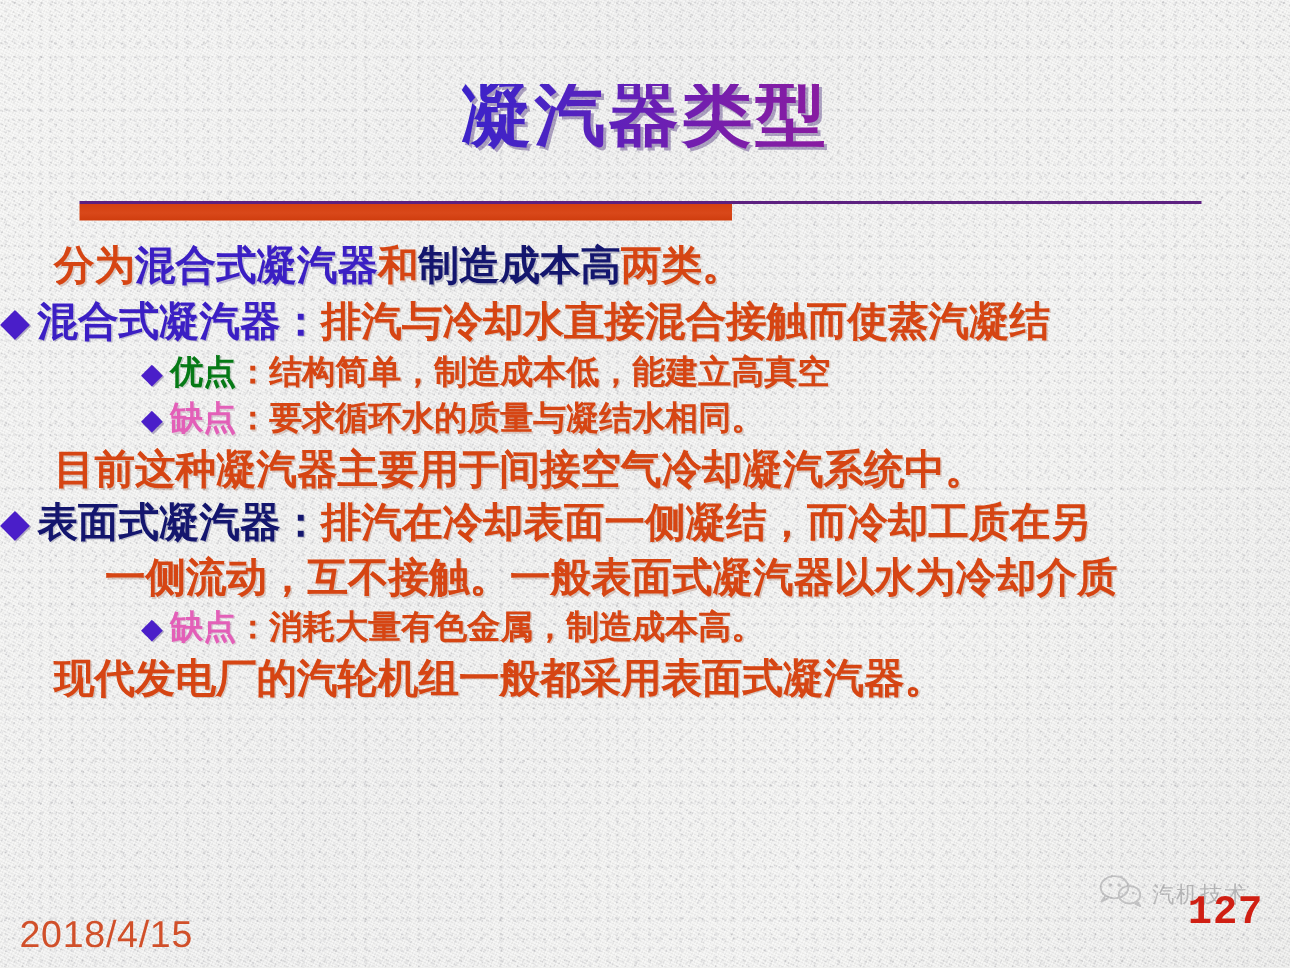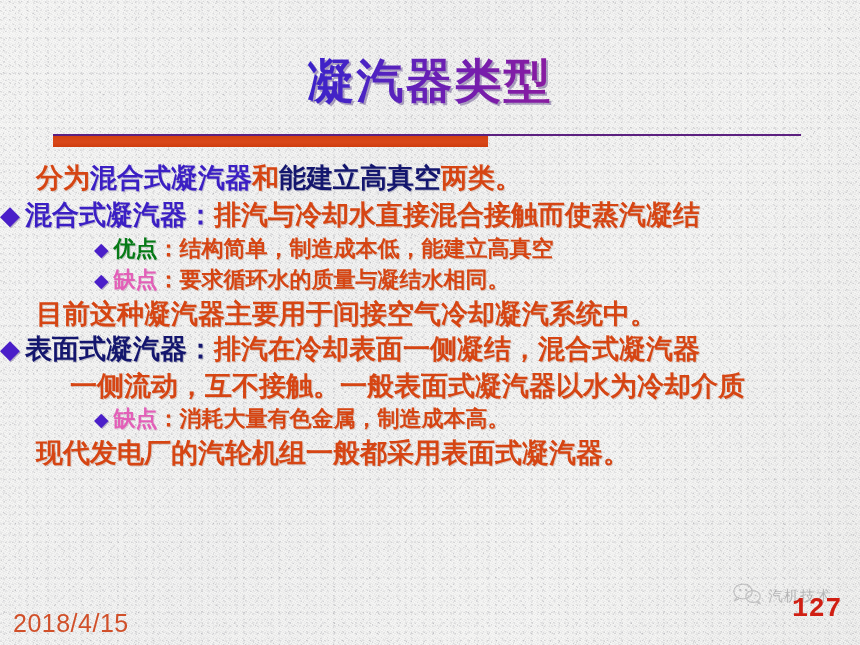--- a/index.html
+++ b/index.html
@@ -46,21 +46,21 @@
   
   #title-block {
     position: absolute;
     top: 56px;
     left: 0;
     width: 860px;
     text-align: center;
   }
   #slide-title {
     display: inline-block;
-    font-family: Liberation Sans, sans-serif;
+    font-family: Liberation Mono, monospace;
     font-size: 47px;
     font-weight: bold;
     letter-spacing: 2px;
     line-height: 1.06;
     background: linear-gradient(95deg, #3b22c9 0%, #4a24c4 22%, #6a1fb4 52%, #7d1da8 78%, #8a1ba0 100%);
     -webkit-background-clip: text;
     background-clip: text;
     color: transparent;
     -webkit-text-fill-color: transparent;
     text-shadow: none;
@@ -194,41 +194,41 @@
   </div>
 
   <div id="divider">
     <div id="divider-line"></div>
     <div id="divider-bar"></div>
   </div>
 
   <div id="body">
 
     <div class="line lvl1">
-      <span class="c-orange">分为</span><span class="c-blue">混合式凝汽器</span><span class="c-orange">和</span><span class="c-navy">能建立高真空</span><span class="c-orange">两类。</span>
+      <span class="c-orange">分为</span><span class="c-blue">混合式凝汽器</span><span class="c-orange">和</span><span class="c-navy">制造成本高</span><span class="c-orange">两类。</span>
     </div>
 
     <div class="line lvl2">
       <span class="bullet">◆</span><span class="c-blue">混合式凝汽器：</span><span class="c-orange">排汽与冷却水直接混合接触而使蒸汽凝结</span>
     </div>
 
     <div class="line lvl3">
       <span class="bullet small">◆</span><span class="c-green">优点</span><span class="c-orange">：结构简单，制造成本低，能建立高真空</span>
     </div>
 
     <div class="line lvl3">
       <span class="bullet small">◆</span><span class="c-pink">缺点</span><span class="c-orange">：要求循环水的质量与凝结水相同。</span>
     </div>
 
     <div class="line lvl1 tight">
       <span class="c-orange">目前这种凝汽器主要用于间接空气冷却凝汽系统中。</span>
     </div>
 
     <div class="line lvl2">
-      <span class="bullet">◆</span><span class="c-navy">表面式凝汽器：</span><span class="c-orange">排汽在冷却表面一侧凝结，混合式凝汽器</span>
+      <span class="bullet">◆</span><span class="c-navy">表面式凝汽器：</span><span class="c-orange">排汽在冷却表面一侧凝结，而冷却工质在另</span>
     </div>
 
     <div class="line lvl2-cont">
       <span class="c-orange">一侧流动，互不接触。一般表面式凝汽器以水为冷却介质</span>
     </div>
 
 
     <div class="line lvl3">
       <span class="bullet small">◆</span><span class="c-pink">缺点</span><span class="c-orange">：消耗大量有色金属，制造成本高。</span>
     </div>

